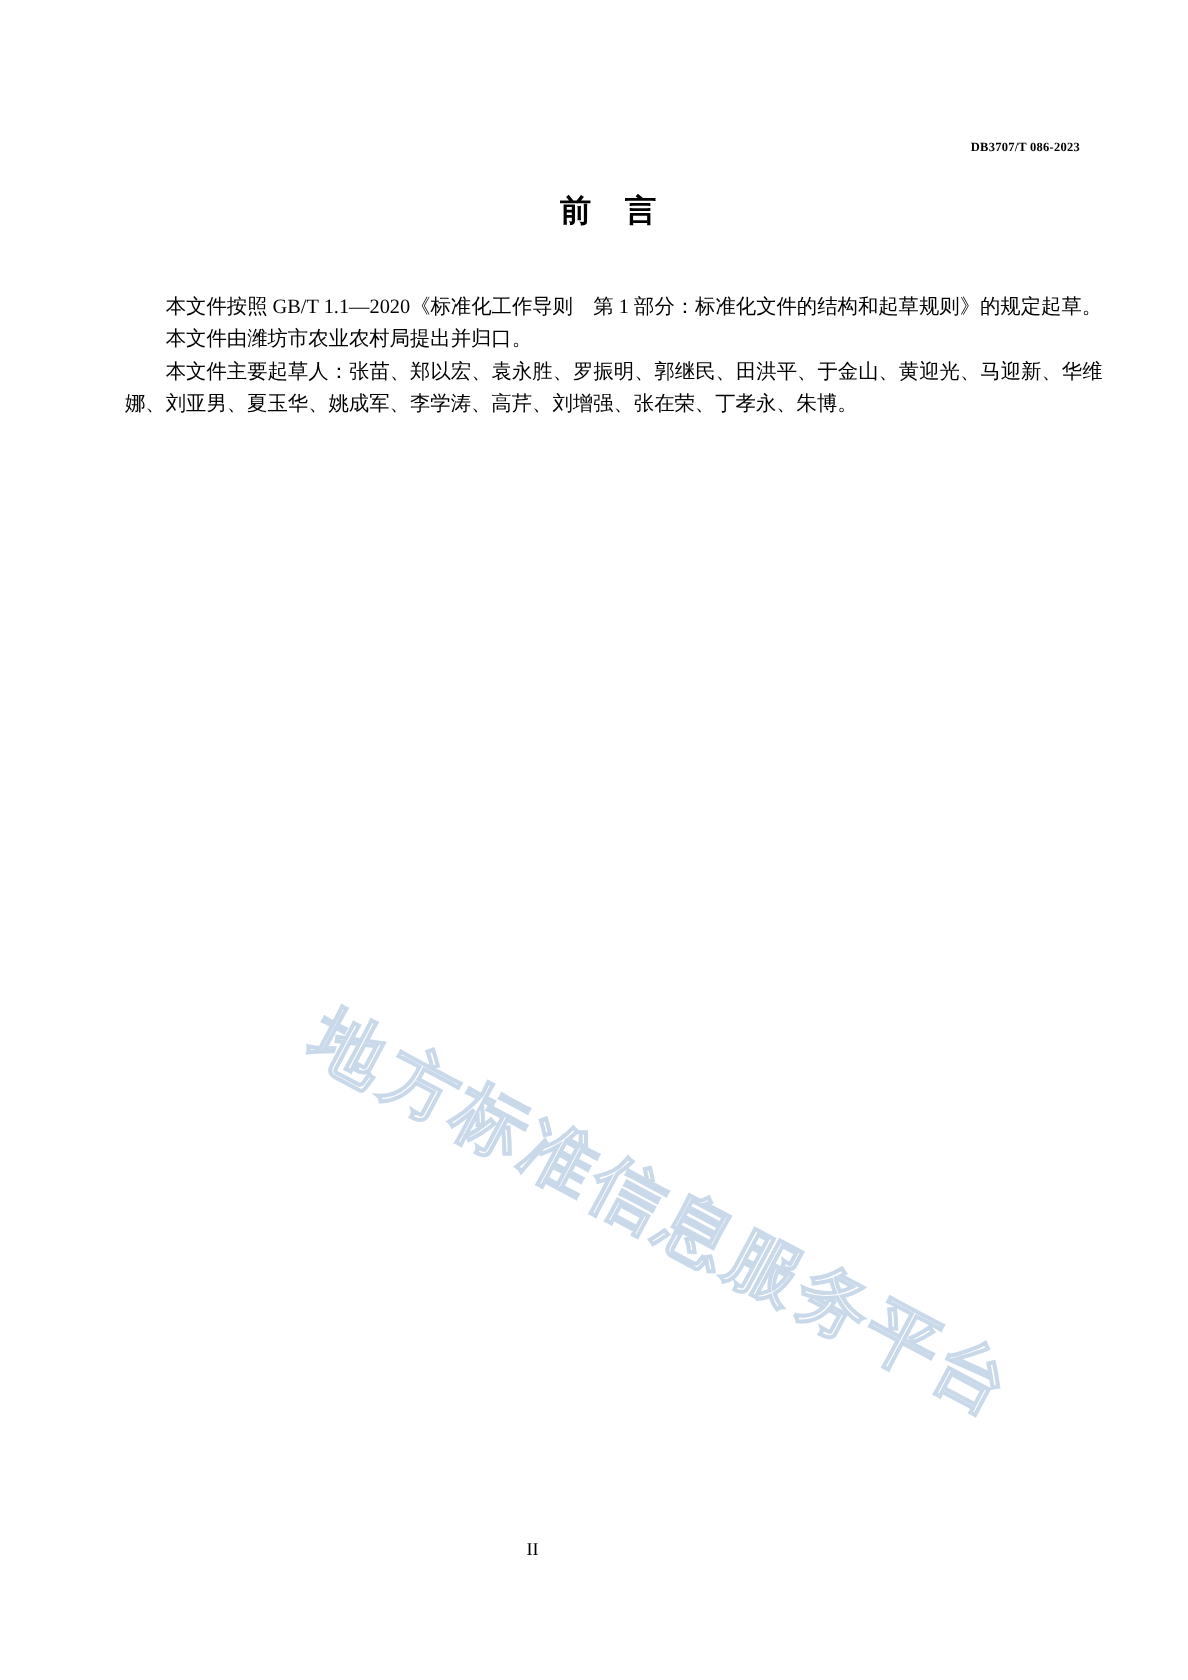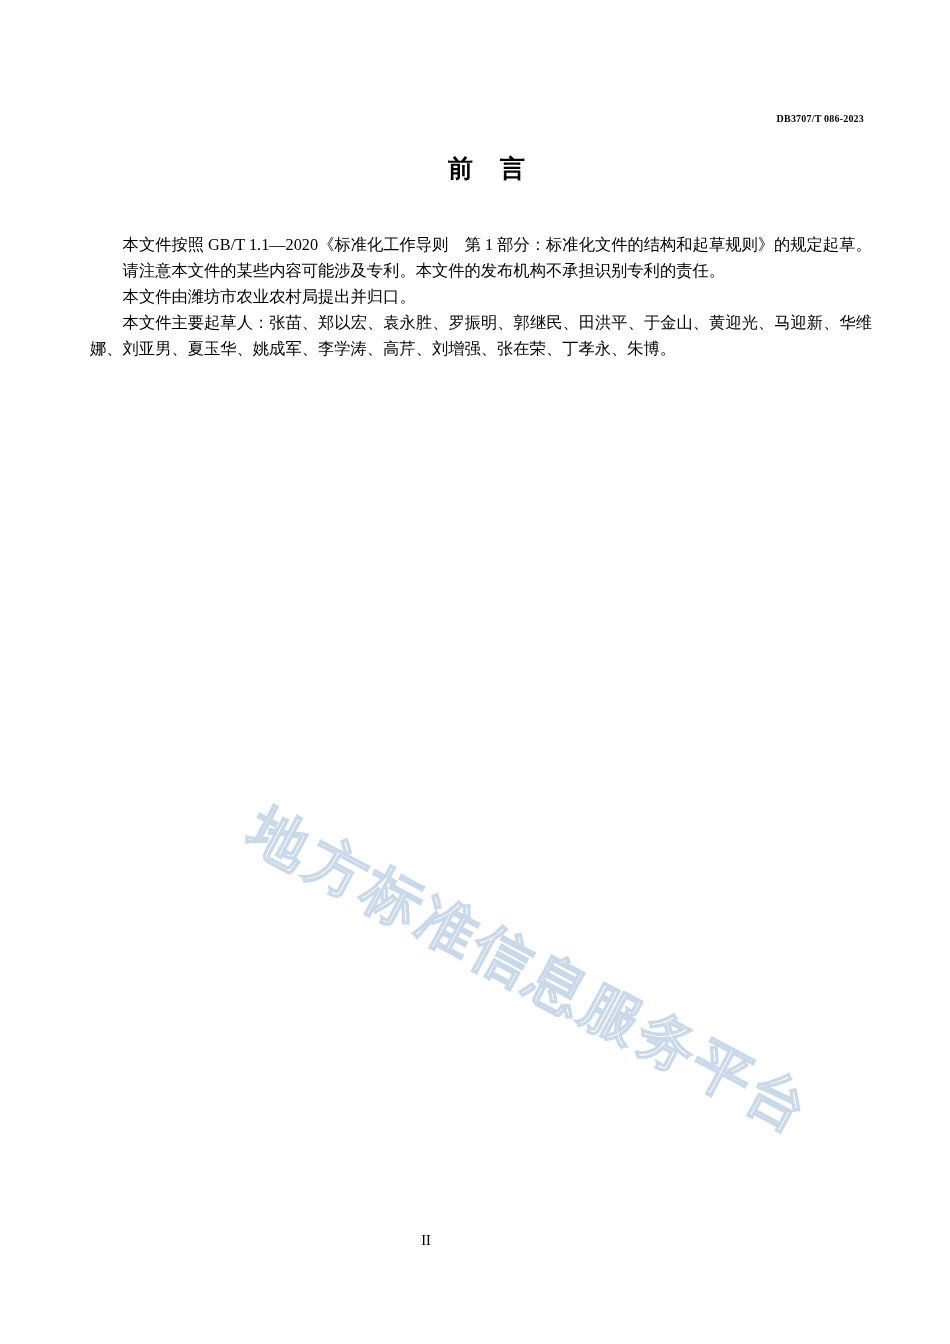--- a/index.html
+++ b/index.html
@@ -39,21 +39,21 @@
     font-weight: bold;
     letter-spacing: 1px;
   }
   .doc-title .gap {
     display: inline-block;
     width: 26px;
   }
   .body-block {
     position: absolute;
     top: 232px;
-    left: 90px;
+    left: 100px;
     width: 782px;
     font-family: Liberation Serif, serif;
   }
   .para {
     font-size: 16.3px;
     line-height: 25.5px;
     text-align: justify;
     text-justify: inter-ideograph;
     margin: 0 0 0.5px 0;
     text-indent: 2em;
@@ -93,21 +93,20 @@
 <body>
 
 <div class="page">
 
   <div class="header-code latin">DB3707/T 086-2023</div>
 
   <div class="doc-title"><span>前</span><span class="gap"></span><span>言</span></div>
 
   <div class="body-block">
     <p class="para">本文件按照 GB/T 1.1—2020《标准化工作导则　第 1 部分：标准化文件的结构和起草规则》的规定起草。</p>
-    <p class="para">请注意本文件的某些内容可能涉及专利。本文件的发布机构不承担识别专利的责任。</p>
     <p class="para">本文件由潍坊市农业农村局提出并归口。</p>
     <p class="para">本文件主要起草人：张苗、郑以宏、袁永胜、罗振明、郭继民、田洪平、于金山、黄迎光、马迎新、华维娜、刘亚男、夏玉华、姚成军、李学涛、高芹、刘增强、张在荣、丁孝永、朱博。</p>
   </div>
 
   <div class="watermark">
     <span style="left:0px;   top:30px;  transform: rotate(28deg);">地</span>
     <span style="left:58px;  top:60px;  transform: rotate(28deg);">方</span>
     <span style="left:113px; top:89px;  transform: rotate(28deg);">标</span>
     <span style="left:168px; top:118px; transform: rotate(28deg);">准</span>
     <span style="left:223px; top:147px; transform: rotate(28deg);">信</span>

